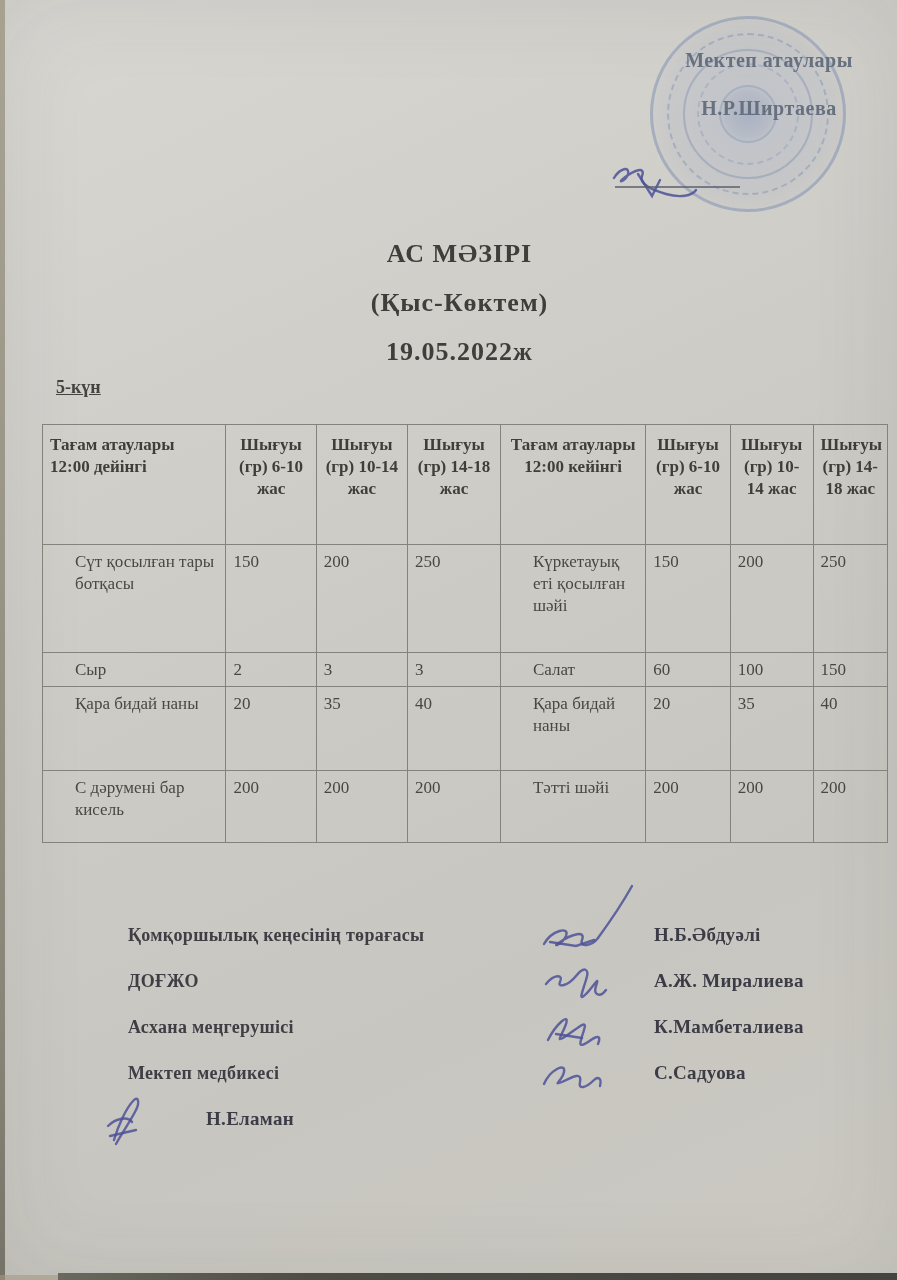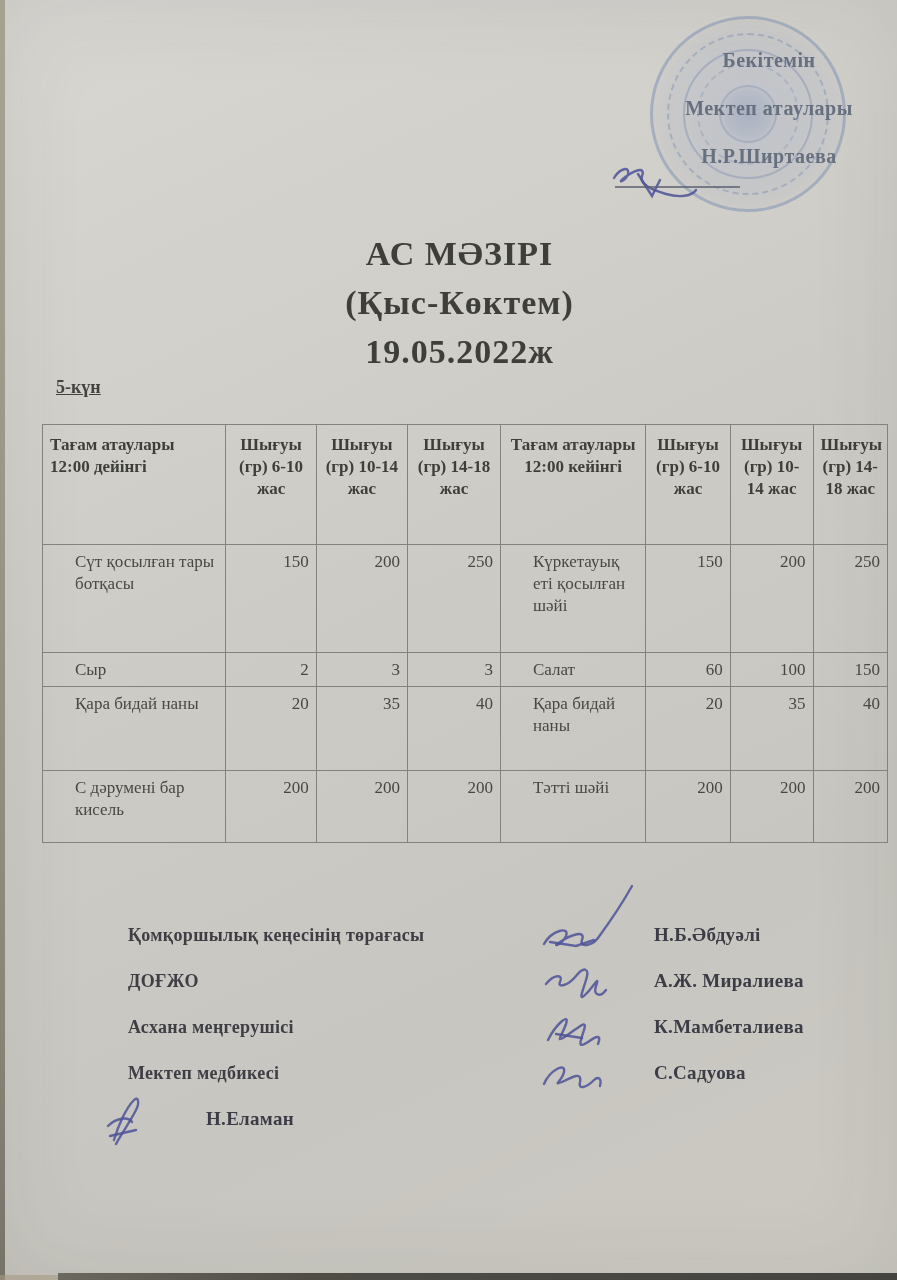--- a/index.html
+++ b/index.html
@@ -66,21 +66,21 @@
   }
   .sign-underline {
     position:absolute; left:615px; top:186px; width:125px; height:2px;
     background:#5a5f6e; opacity:.75;
   }
 
   
   .title-block {
     position:absolute; left:0; top:240px; width:100%;
     padding-left:22px; text-align:center;
-    font-weight:bold; font-size:34px; color:#3e3e3a; letter-spacing:1px;
+    font-weight:bold; font-size:26px; color:#3e3e3a; letter-spacing:1px;
   }
   .title-block .line { margin-bottom:22px; line-height:27px; }
 
   .day-label {
     position:absolute; left:56px; top:377px;
     font-weight:bold; font-size:18px; color:#434340;text-decoration:underline;
   }
 
   
   table.menu {
@@ -90,21 +90,21 @@
   }
   table.menu th, table.menu td {
     border:1.6px solid #83837c;
     vertical-align:top;
     padding:6px 7px 4px 7px;
     line-height:22px;
   }
   table.menu th { font-weight:bold; color:#3f3f3a; text-align:center; padding-top:9px; }
   table.menu th.name-col { text-align:left; }
   table.menu td.name { text-align:left;padding-left:32px; }
-  table.menu td.num { text-align:right;margin-top:28px; }
+  table.menu td.num { text-align:left;margin-top:28px; }
   tr.hdr   { height:120px; }
   tr.r0    { height:108px; }
   tr.r1    { height:34px;  }
   tr.r2    { height:84px;  }
   tr.r3    { height:72px;  }
 
   
   .sign-block { position:absolute; left:88px; top:912px; width:760px; }
   .sign-row {
     display:flex; align-items:center; height:46px;
@@ -131,21 +131,20 @@
   <div class="desk-corner"></div>
 
   <div class="stamp">
     <div class="stamp-ring1"></div>
     <div class="stamp-ring2"></div>
     <div class="stamp-ring3"></div>
     <div class="stamp-core"></div>
   </div>
 
   <div class="approval">
-    <div class="line">Бекітемін</div>
     <div class="line">Мектеп атаулары</div>
     <div class="line">Н.Р.Ширтаева</div>
   </div>
   <div class="director-sign">
     <svg width="160" height="60" viewBox="0 0 160 60">
       <path class="sig-stroke" d="M6,38 C12,28 22,26 20,34 C18,41 8,44 16,38 C26,30 38,26 34,36 C31,44 44,50 58,54 C72,58 84,56 88,50"></path>
       <path class="sig-stroke" d="M30,34 L44,56 L52,40" stroke-width="1.8"></path>
     </svg>
   </div>
   <div class="sign-underline"></div>

